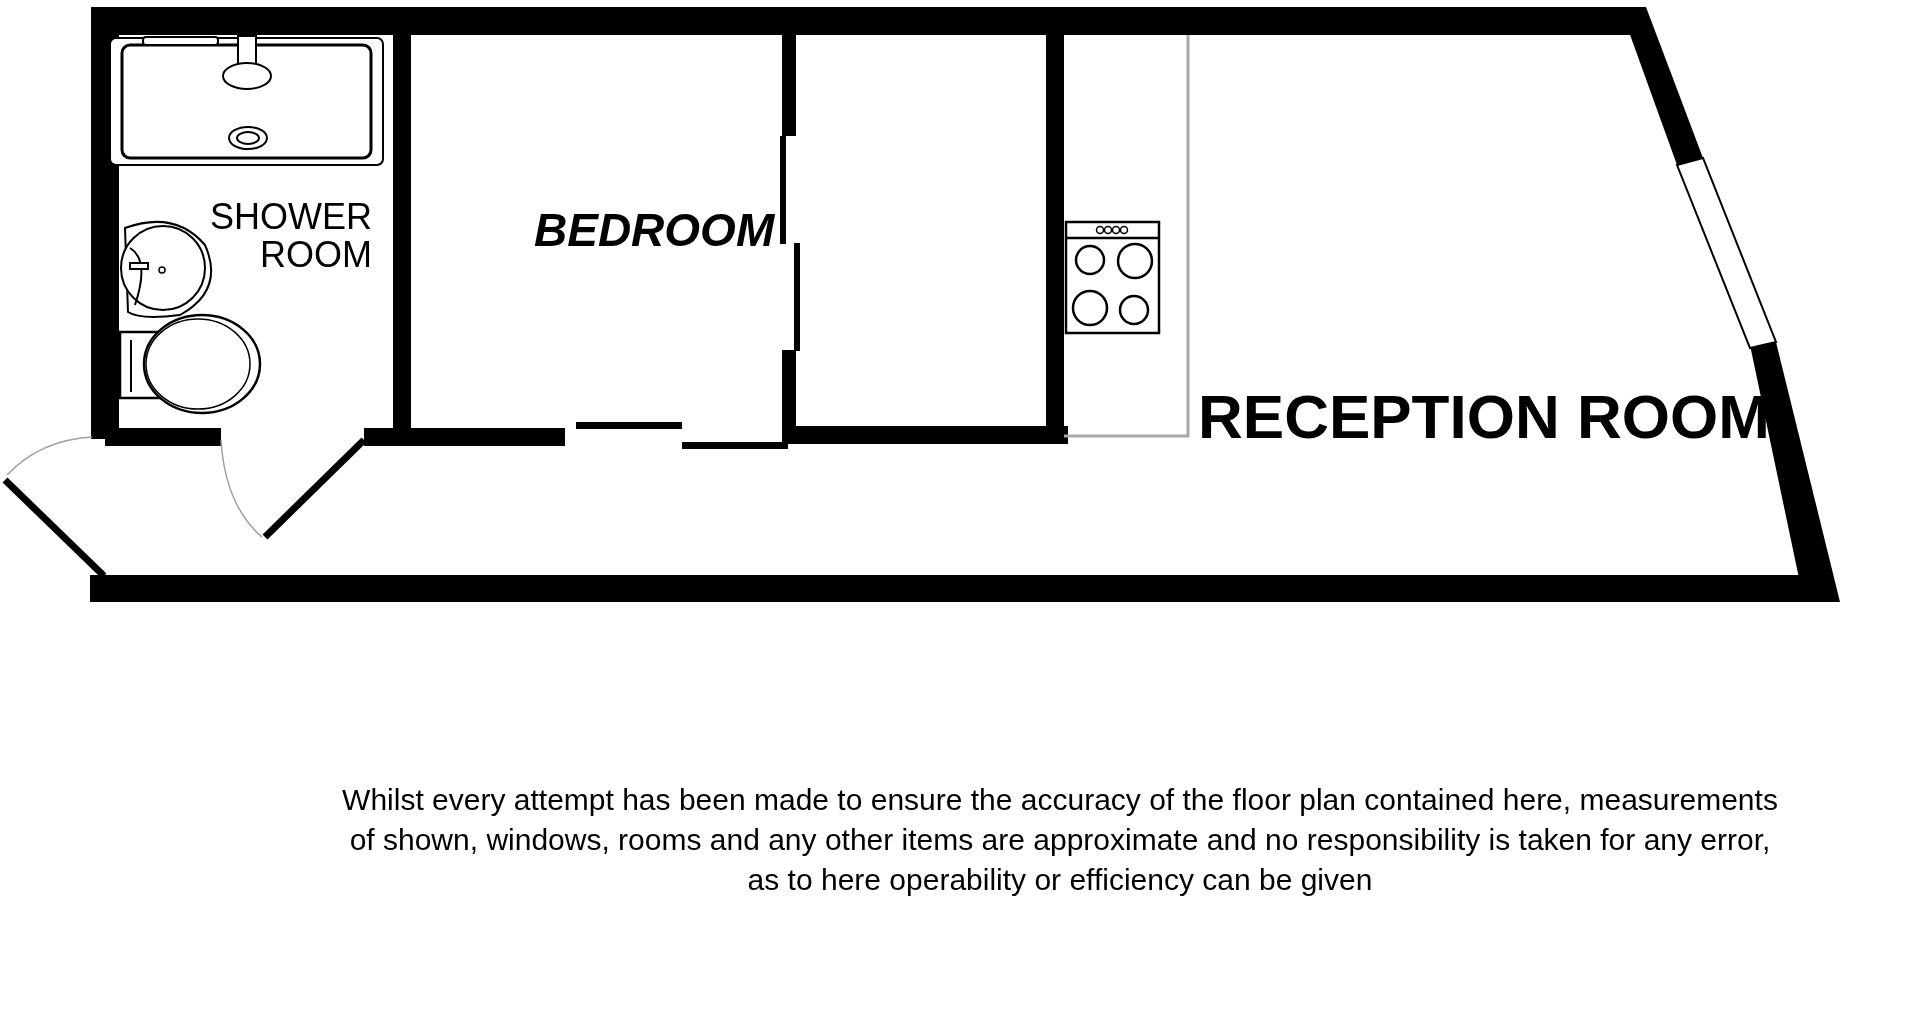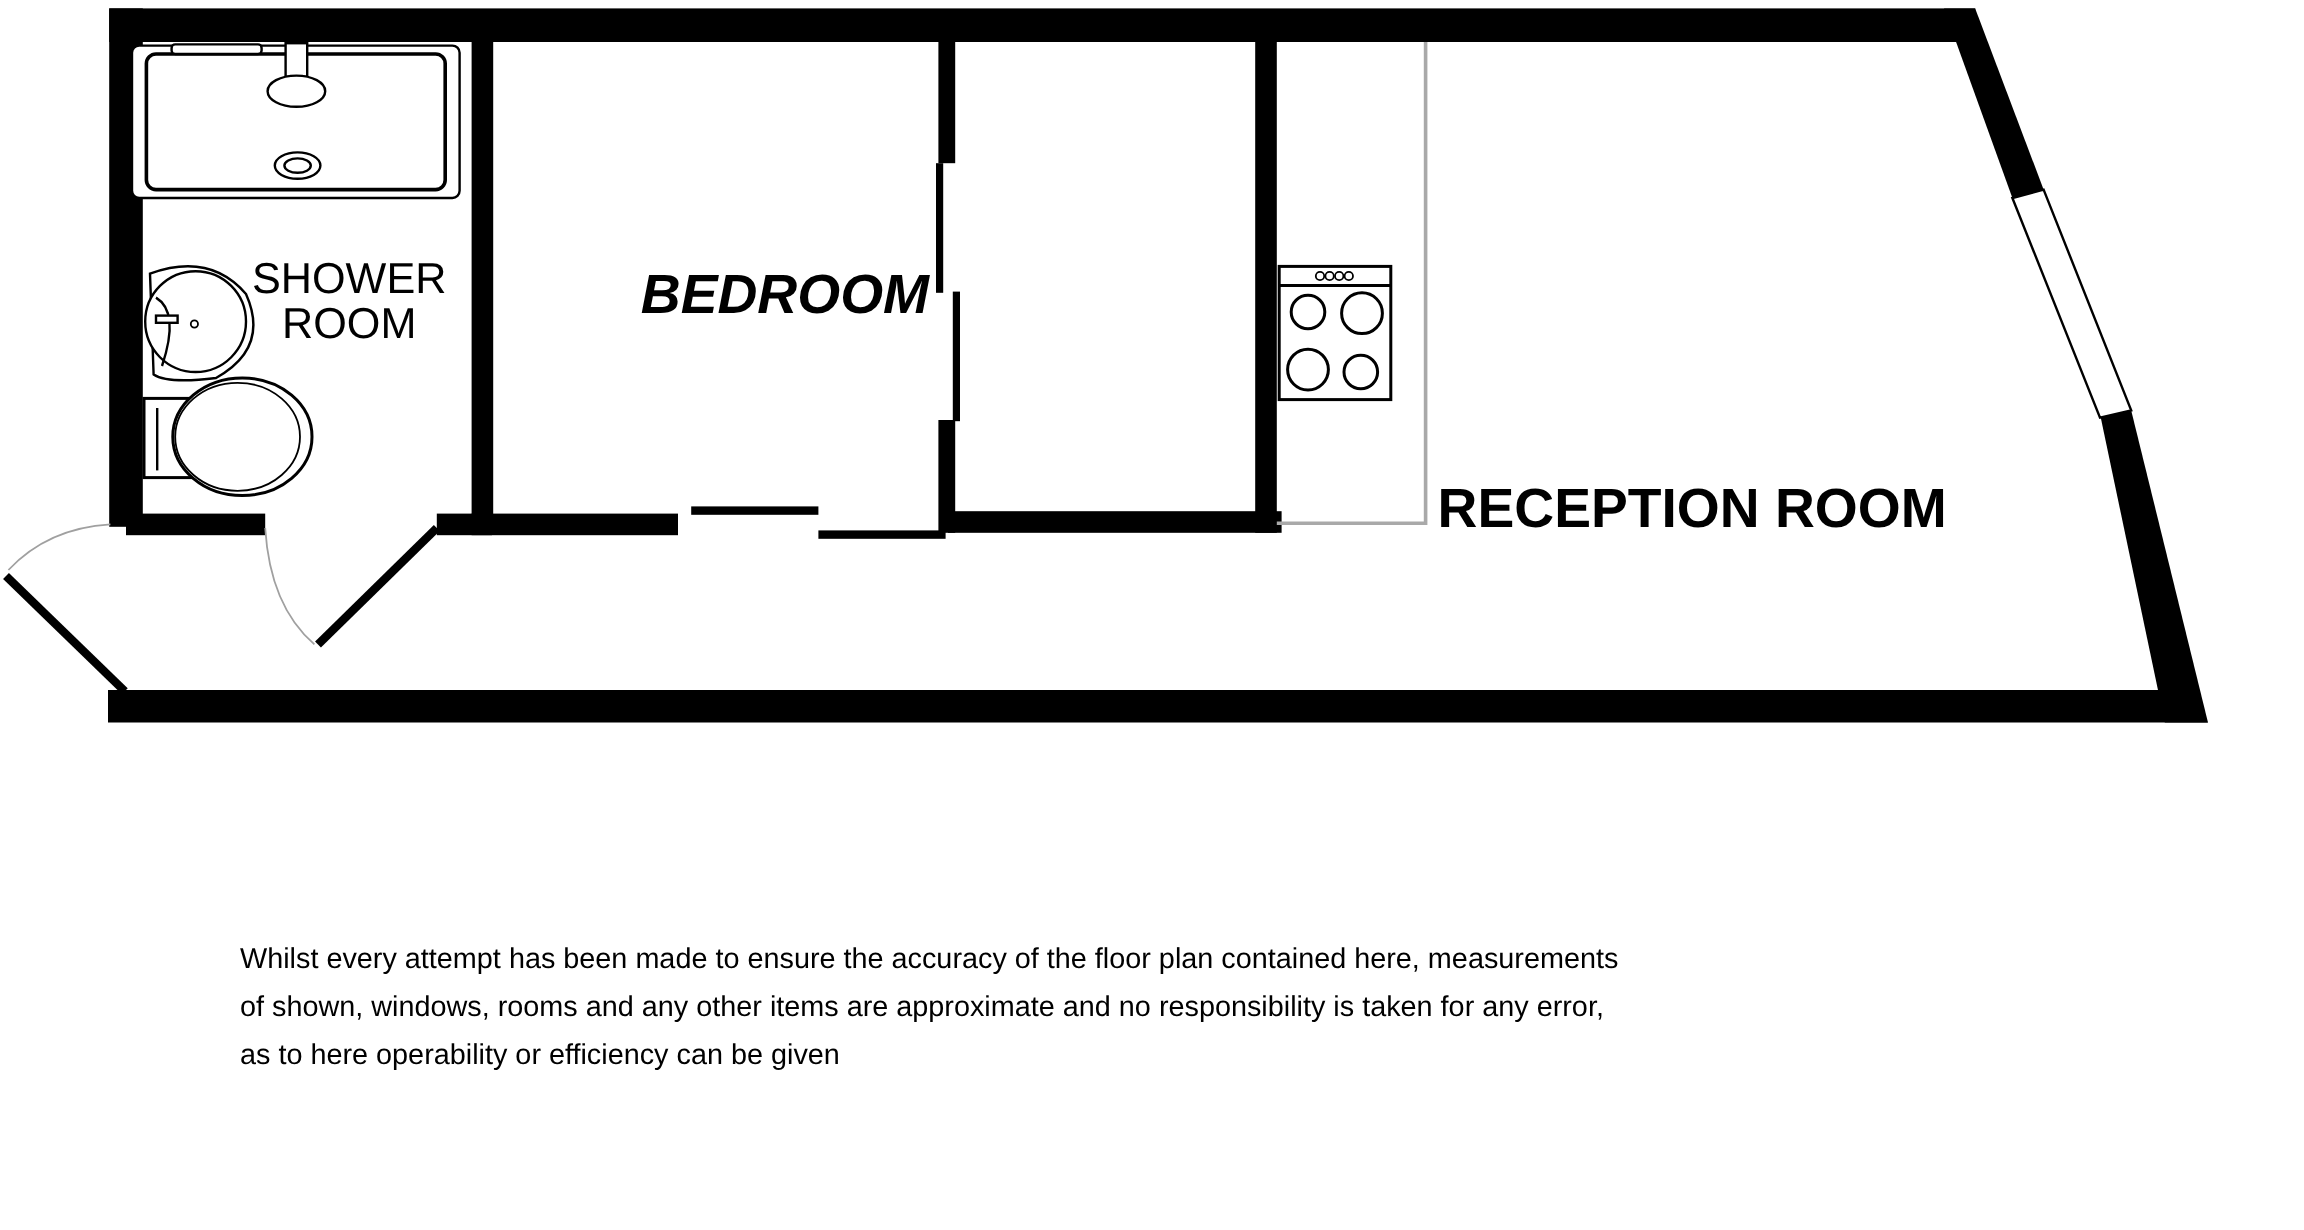--- a/index.html
+++ b/index.html
@@ -1,22 +1,22 @@
 <!DOCTYPE html>
 <html><head>
   <meta charset="utf-8">
   <style>
     html, body { margin: 0; padding: 0; background: #ffffff; }
     body { width: 1920px; height: 1025px; position: relative; overflow: hidden; font-family: "Liberation Sans", sans-serif; }
     #plan { position: absolute; left: 0; top: 0; width: 1920px; height: 1025px; }
-    .room-label { position: absolute; font-family: "Liberation Sans", sans-serif; color: #000; font-weight: bold; text-align: center; line-height: 1.05; white-space: nowrap; margin-top: 15px; }
+    .room-label { position: absolute; font-family: "Liberation Sans", sans-serif; color: #000; font-weight: bold; text-align: right; line-height: 1.05; white-space: nowrap; }
     #lbl-shower { left: 210px; top: 198px; font-size: 36px; font-weight: normal; }
     #lbl-bedroom { left: 534px; top: 206px; font-size: 46px; font-style: italic; }
-    #lbl-reception { left: 1198px; top: 384px; font-size: 46px; }
-    #disclaimer { position: absolute; left: 200px; top: 780px; width: 1720px; text-align: left; font-family: "Liberation Sans", sans-serif; font-size: 24px; line-height: 40px; color: #000; }
+    #lbl-reception { left: 1198px; top: 384px; font-size: 62px; }
+    #disclaimer { position: absolute; left: 200px; top: 780px; width: 1720px; text-align: center; font-family: "Liberation Sans", sans-serif; font-size: 30px; line-height: 40px; color: #000; }
     #disclaimer div { white-space: nowrap; }
   </style>
 </head>
 <body>
 
 <svg id="plan" viewBox="0 0 1920 1025" xmlns="http://www.w3.org/2000/svg">
 
   <g fill="#000">
 
     <rect x="91" y="7" width="1555" height="28"></rect>

